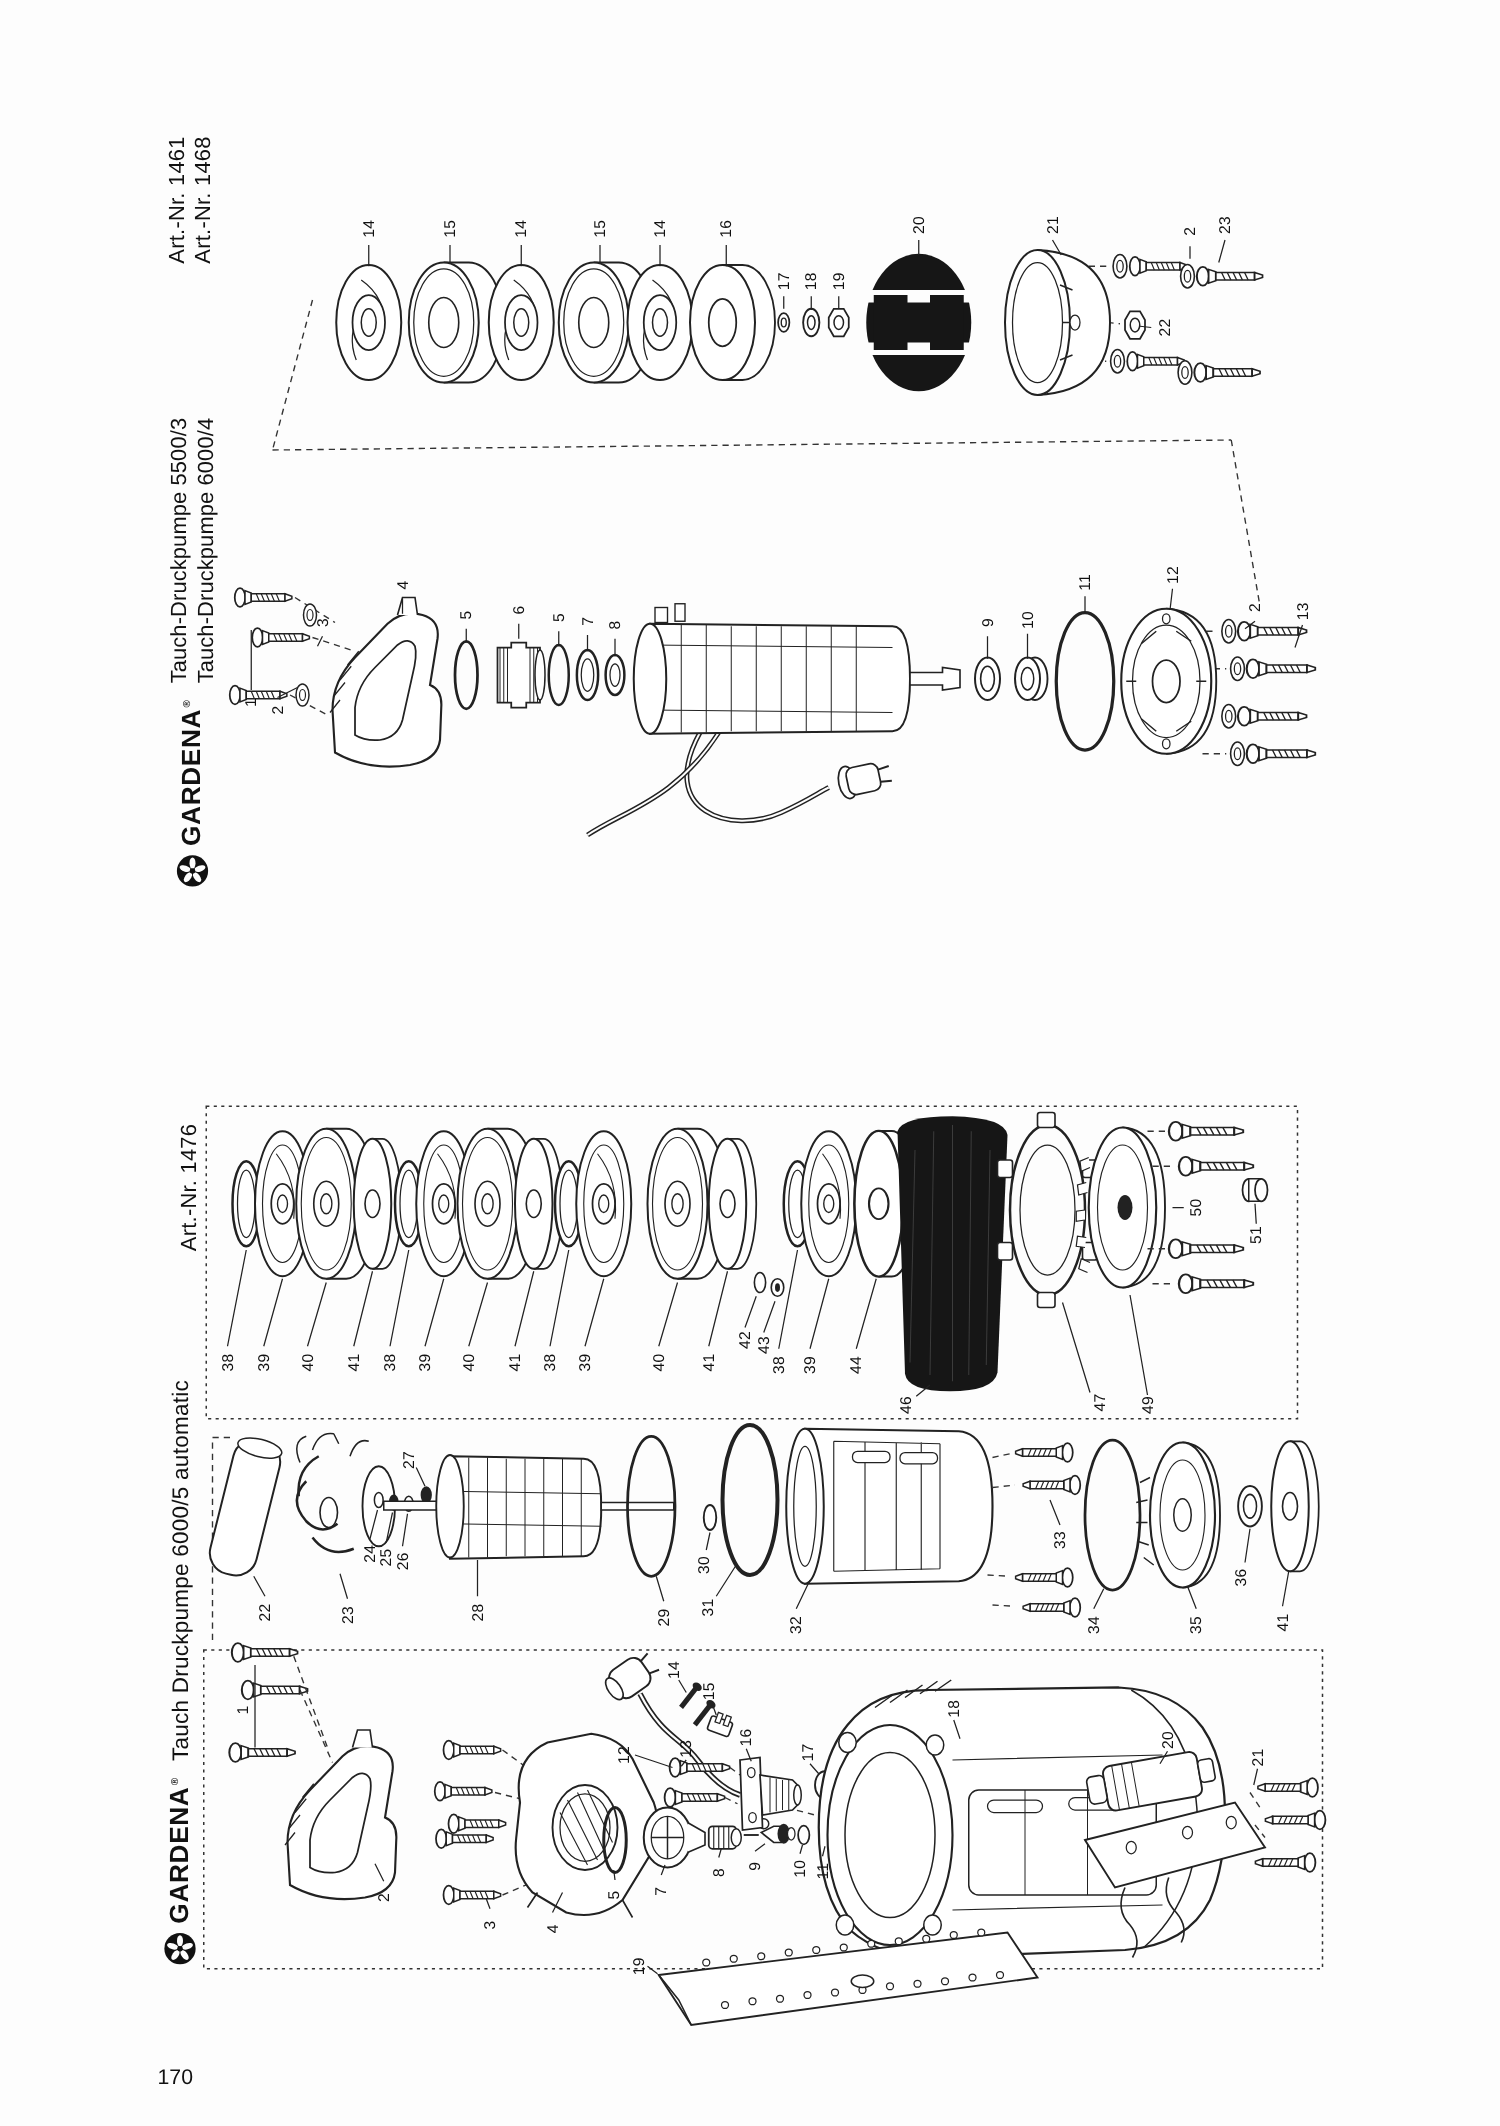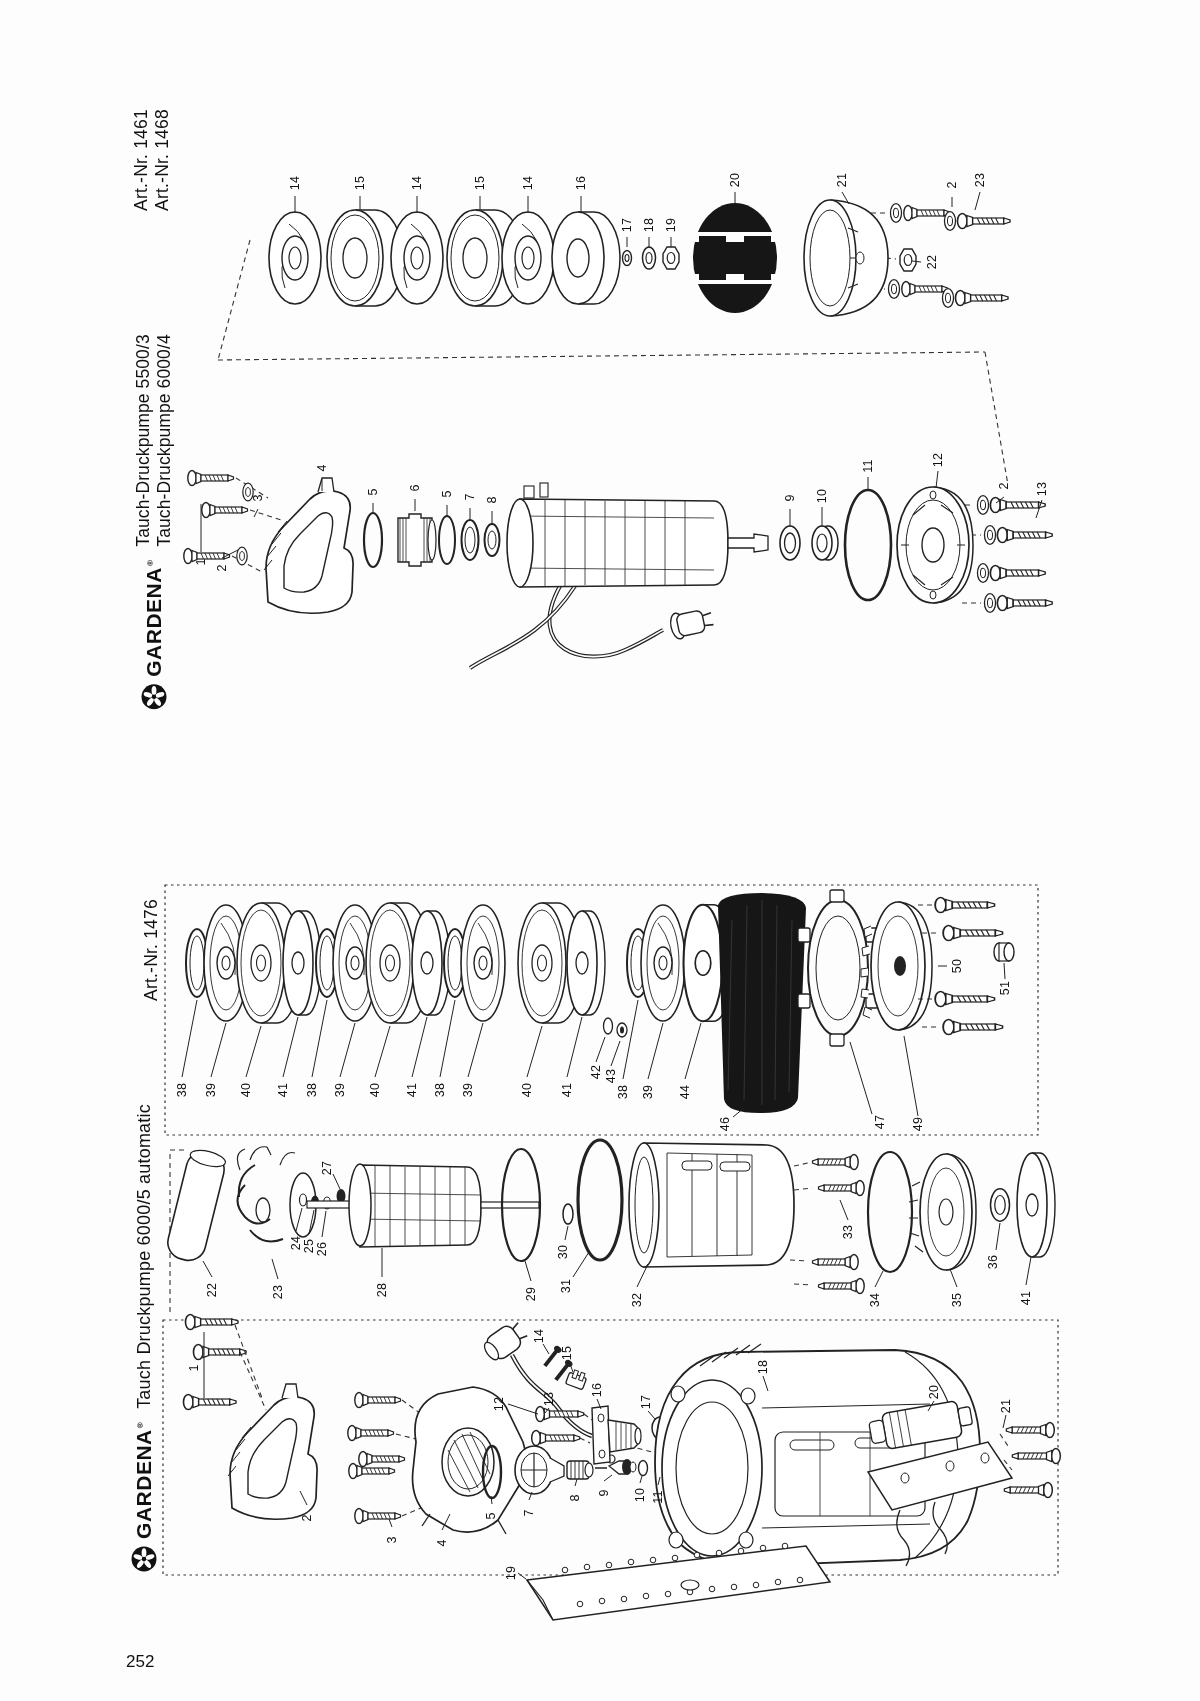--- a/index.html
+++ b/index.html
@@ -609,15 +609,15 @@
 <span class="pl" style="left:549px;top:1399px">13</span>
 <span class="pl" style="left:539px;top:1336px">14</span>
 <span class="pl" style="left:567px;top:1353px">15</span>
 <span class="pl" style="left:597px;top:1390px">16</span>
 <span class="pl" style="left:646px;top:1402px">17</span>
 <span class="pl" style="left:763px;top:1367px">18</span>
 <span class="pl" style="left:511px;top:1573px">19</span>
 <span class="pl" style="left:934px;top:1392px">20</span>
 <span class="pl" style="left:1006px;top:1406px">21</span>
 
-<div class="pagenum">252</div>
+<div class="pagenum">170</div>
 
 </div>
 
 </body></html>

